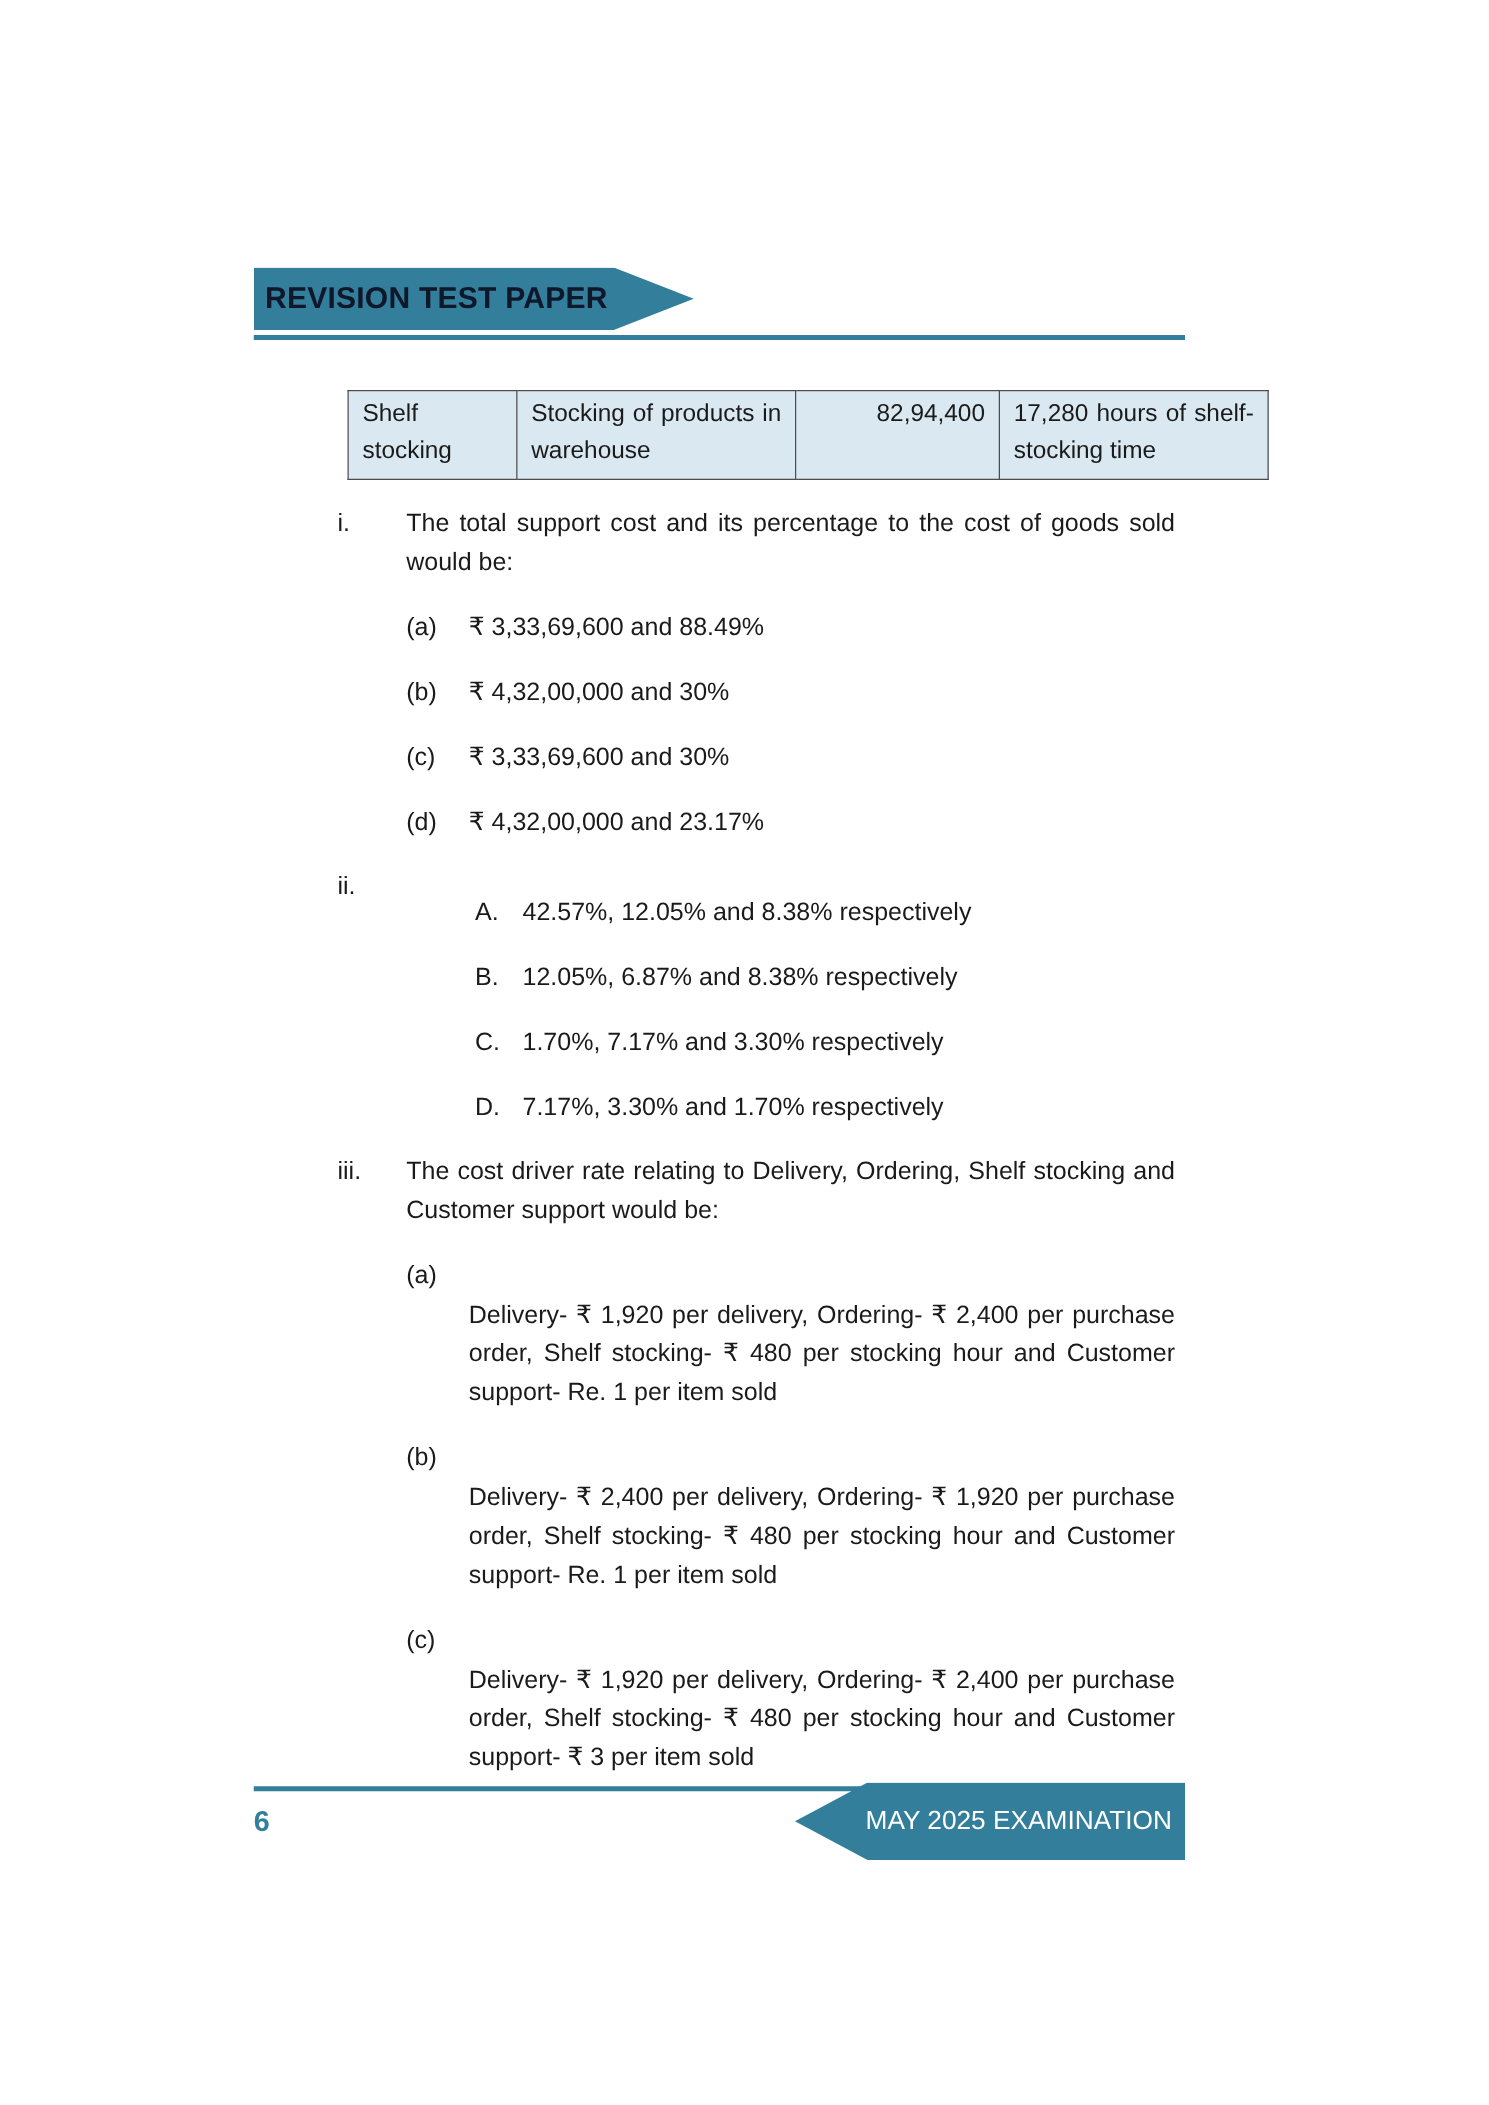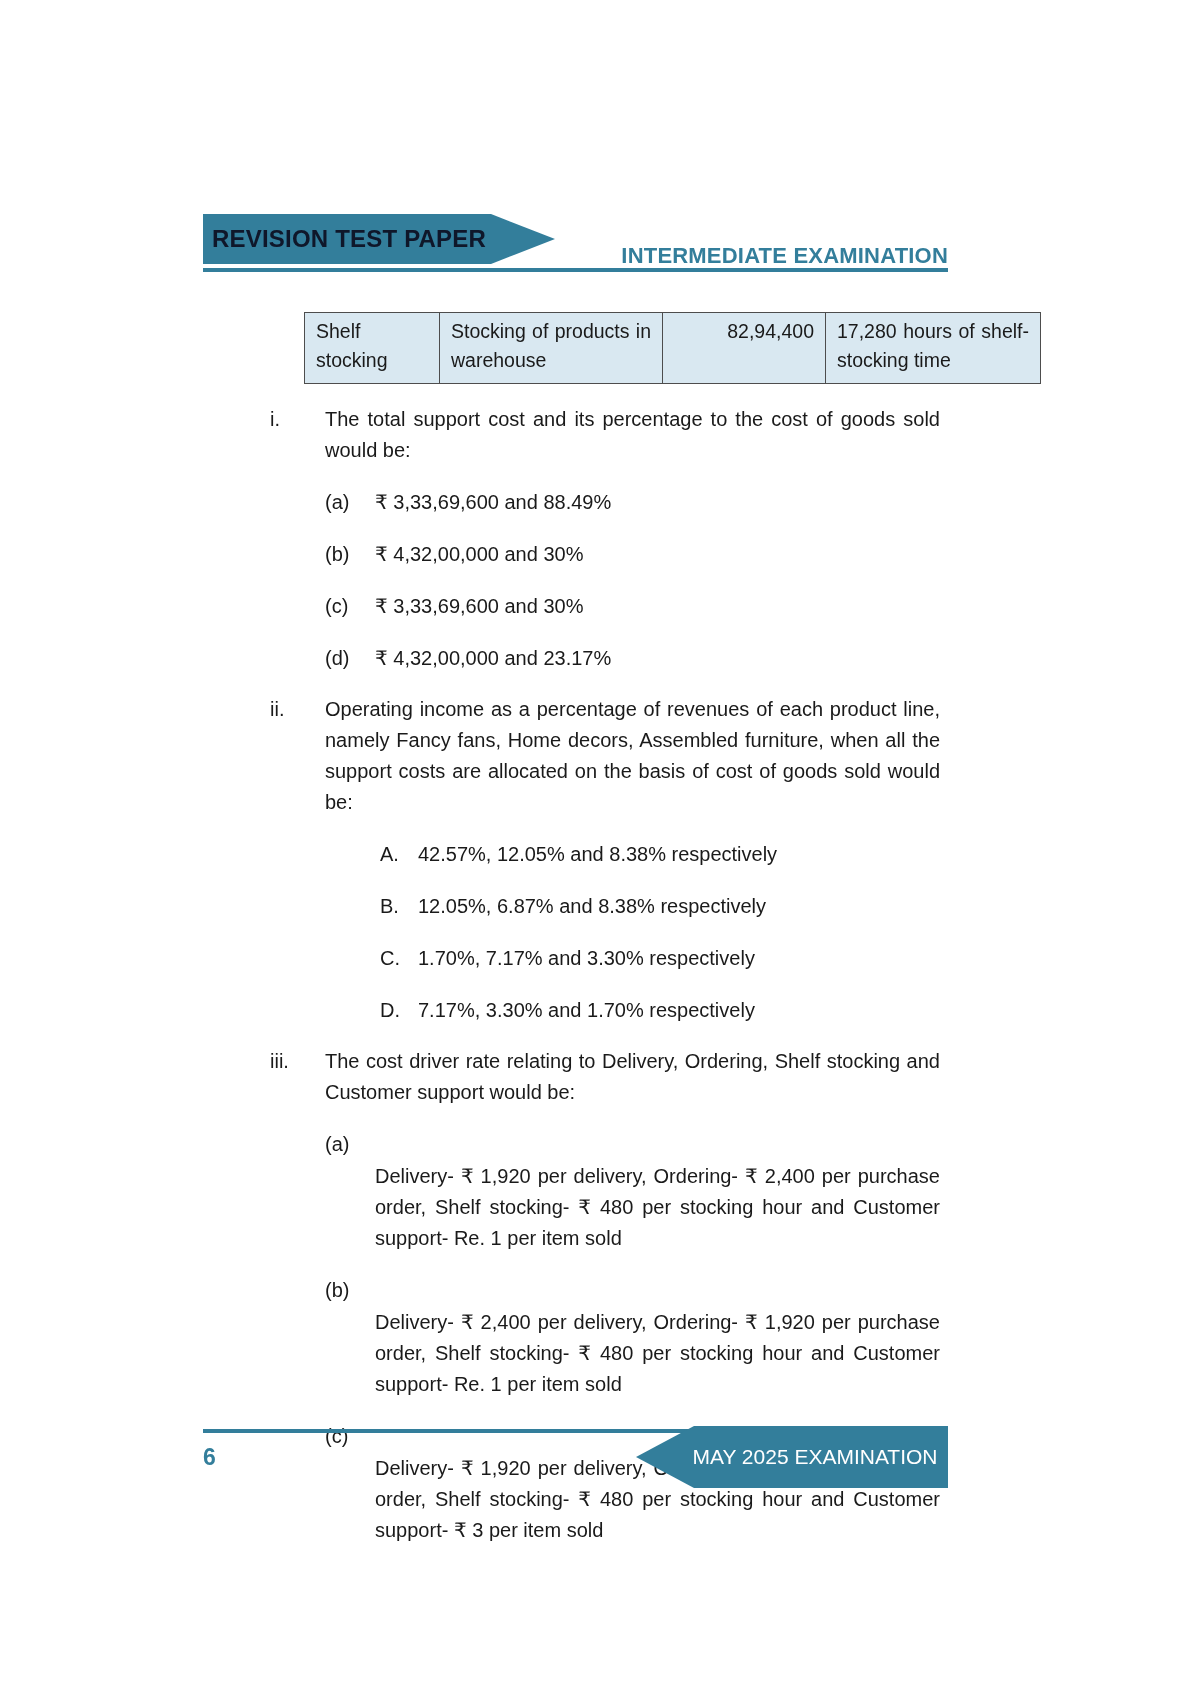--- a/index.html
+++ b/index.html
@@ -32,21 +32,21 @@
     position:absolute;left:203px;top:268px;width:745px;height:4px;
     background:#337E9B;
   }
   
   .content{
     position:absolute;left:270px;top:312px;width:670px;
     font-size:20px;line-height:31px;
   }
   table.facts{
     border-collapse:collapse;table-layout:fixed;
-    margin-left:34px;width:644px;
+    margin-left:8px;width:644px;
     font-size:19.5px;line-height:29px;
   }
   table.facts td{
     border:1.5px solid #4d4d4d;
     background:#D9E8F1;
     padding:4px 11px 8px 11px;
     vertical-align:top;
   }
   td.c1{width:112px;}
   td.c2{width:200px;text-align:justify;}
@@ -82,21 +82,20 @@
   }
 </style>
 </head>
 <body>
 
 <div class="page">
 
   <div class="header-banner">
     <span>REVISION TEST PAPER</span>
   </div>
-  <div class="header-title">INTERMEDIATE EXAMINATION</div>
   <div class="header-rule"></div>
 
   <div class="content">
 
     <table class="facts">
       <tbody>
           <tr>
         <td class="c1">Shelf stocking</td>
         <td class="c2">Stocking of products in warehouse</td>
         <td class="c3">82,94,400</td>
@@ -125,21 +124,20 @@
         <div class="opt">
           <span class="olab">(d)</span>
           <span class="otext">₹ 4,32,00,000 and 23.17%</span>
         </div>
       </div>
     </div>
 
     <div class="q">
       <div class="qnum">ii.</div>
       <div class="qbody">
-        <p class="just">Operating income as a percentage of revenues of each product line, namely Fancy fans, Home decors, Assembled furniture, when all the support costs are allocated on the basis of cost of goods sold would be:</p>
         <div class="opt deep">
           <span class="olab">A.</span>
           <span class="otext">42.57%, 12.05% and 8.38% respectively</span>
         </div>
         <div class="opt deep">
           <span class="olab">B.</span>
           <span class="otext">12.05%, 6.87% and 8.38% respectively</span>
         </div>
         <div class="opt deep">
           <span class="olab">C.</span>

